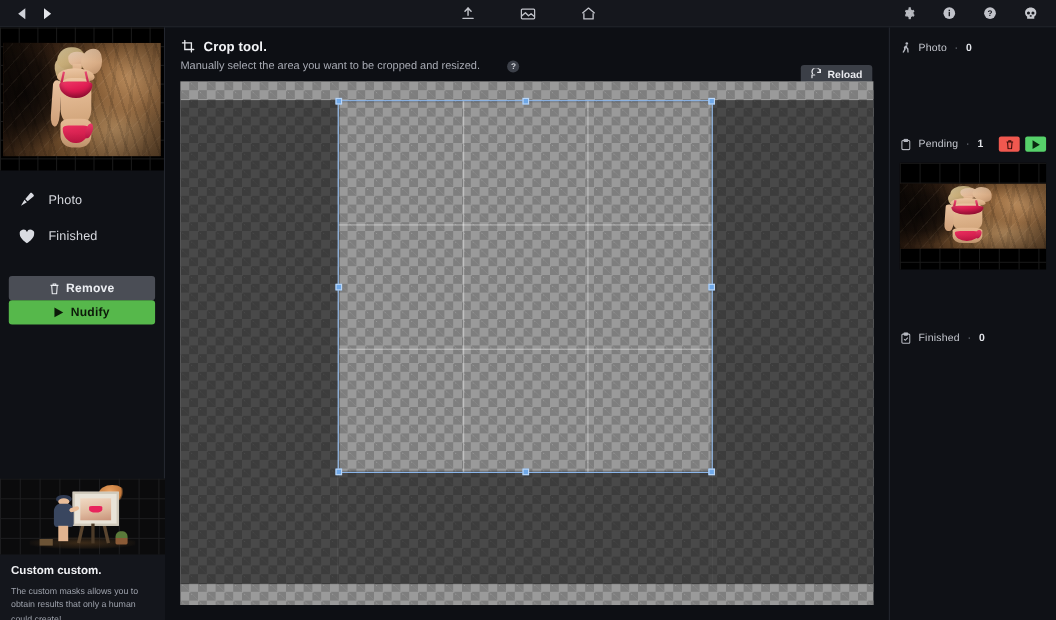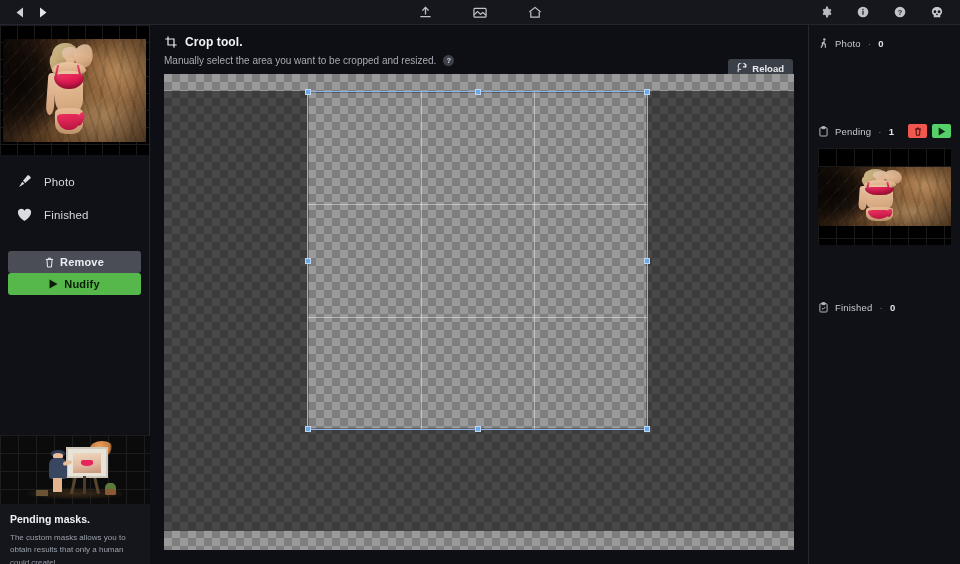--- a/index.html
+++ b/index.html
@@ -92,21 +92,21 @@
   .promo-txt { padding:9px 10px 0 10px; }
   .promo-title { font-size:10.5px; font-weight:bold; color:#f0f1f4; margin-bottom:7px; }
   .promo-sub { font-size:8px; line-height:1.55; color:#9ca0aa; }
 
   
   .main { flex:1; min-width:0; background:#0d0f14; display:flex; flex-direction:column; position:relative; }
   .main-head { padding:10px 14px 8px 14px; position:relative; }
   .mh-title { display:flex; align-items:center; gap:8px; }
   .mh-title-ic { width:13px; height:13px; color:#e9eaee; display:flex; align-items:center; justify-content:center; }
   .mh-title-tx { font-size:12px; font-weight:bold; color:#f2f3f6; letter-spacing:.1px; }
-  .mh-sub { margin-top:6px; font-size:10px; color:#a8abb4; display:flex; align-items:flex-end; gap:7px; }
+  .mh-sub { margin-top:6px; font-size:10px; color:#a8abb4; display:flex; align-items:flex-end; gap:25px; }
   .help-dot {
     width:11px; height:11px; border-radius:50%;
     background:#3c4049; color:#d6d8de;
     font-size:7.5px; font-weight:bold;
     display:flex; align-items:center; justify-content:center; cursor:pointer;
   }
   .reload-btn {
     position:absolute; right:15px; top:34px;
     height:19px; padding:0 9px; border:none; border-radius:3px;
     background:#3b3f47; color:#e9eaee; font-size:9.5px; font-weight:bold;
@@ -449,21 +449,21 @@
               <div class="h"></div>
               <div class="hd"></div>
               <div class="b"></div>
               <div class="l"></div>
               <div class="a"></div>
             </div>
           <div class="il-plant"></div>
             <div class="il-stool"></div>
         </div>
         <div class="promo-txt">
-          <div class="promo-title">Pending masks.</div>
+          <div class="promo-title">Custom custom.</div>
           <div class="promo-sub">The custom masks allows you to obtain results that only a human could create!</div>
         </div>
       </div>
     </div>
 
     <div class="main">
       <div class="main-head">
         <div class="mh-title">
           <span class="mh-title-ic">
             <svg width="12" height="12" viewBox="0 0 16 16" fill="none" stroke="#e9eaee" stroke-width="1.6" stroke-linecap="round">

